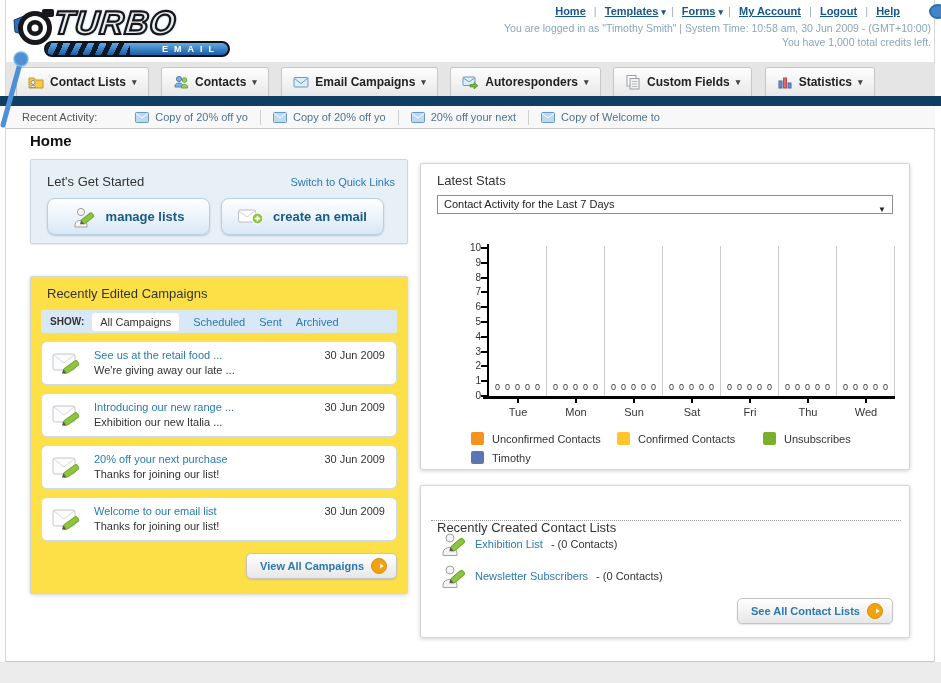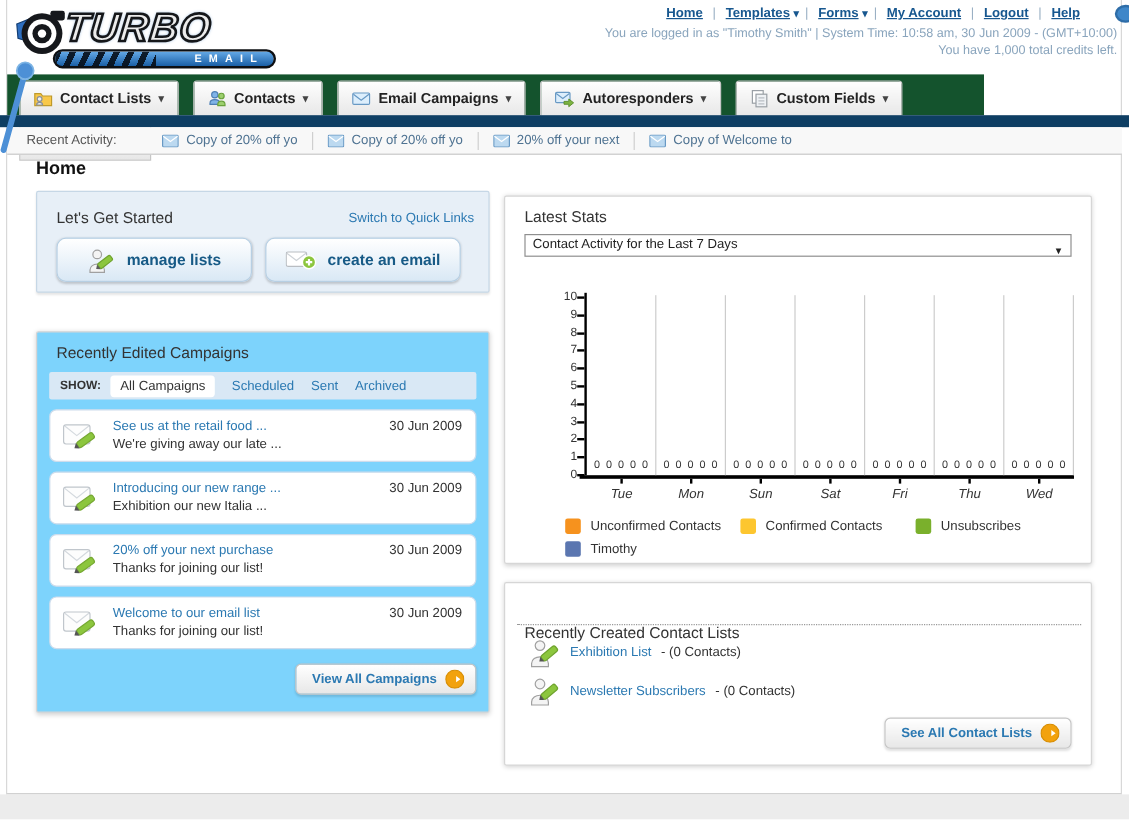--- a/index.html
+++ b/index.html
@@ -29,21 +29,21 @@
     background:#3f87c9; border:2px solid #2e6da8; }
 
   .top-nav { position:absolute; top:5px; right:38px; font-size:11px; font-weight:bold; white-space:nowrap; }
   .top-nav a { color:#17578f; text-decoration:underline; cursor:pointer; margin:0 3px; }
   .top-nav .sep { color:#9ab0c4; font-weight:normal; margin:0 2px; }
   .top-nav .caret { color:#17578f; font-size:9px; text-decoration:none; }
   .login-lines { position:absolute; top:21px; right:10px; text-align:right; font-size:10.5px;
     color:#8aa5bd; line-height:14px; white-space:nowrap; }
 
   
-  .tabbar { position:absolute; left:6px; top:62px; width:814px; height:34px; background:#14532d; padding-left:6px; }
+  .tabbar { position:absolute; left:6px; top:62px; width:929px; height:34px; background:#e5e5e5; padding-left:6px; }
   .tab { display:inline-flex; align-items:center; gap:6px; margin:5px 4px 0 4px; padding:6px 11px 7px 11px;
     background:linear-gradient(#fefefe,#e7e7e7); border:1px solid #c6c6c6; border-radius:3px 3px 0 0;
     font-size:12px; font-weight:bold; color:#222; cursor:pointer; }
   .tab .caret { font-size:9px; color:#444; }
   .navy-bar { position:absolute; left:0; top:96px; width:941px; height:10px; background:#0e3e63; }
 
   
   .recent { position:absolute; left:6px; top:106px; width:929px; height:23px; background:#f8f8f8;
     border-bottom:1px solid #c9c9c9; display:flex; align-items:center; font-size:11px; }
   .recent-label { color:#555; margin:0 26px 0 16px; }
@@ -59,21 +59,21 @@
     border:1px solid #c6d7e6; border-radius:2px; box-shadow:0 1px 2px rgba(0,0,0,0.1); }
   .gs-title { position:absolute; left:16px; top:14px; font-size:13px; color:#333; }
   .gs-link { position:absolute; right:12px; top:16px; font-size:11px; color:#2b79b2; cursor:pointer; }
   .gs-btn { position:absolute; top:38px; width:163px; height:37px; border-radius:8px; border:1px solid #b7cfe3;
     background:linear-gradient(#ffffff,#d9e8f5); box-shadow:0 1px 2px rgba(0,0,0,0.18);
     display:flex; align-items:center; justify-content:center; gap:9px; font-weight:bold; font-size:13px;
     color:#175a86; cursor:pointer; }
   .gs-btn.b1 { left:16px; } .gs-btn.b2 { left:190px; }
 
   
-  .camp-box { position:absolute; left:30px; top:276px; width:378px; height:318px; background:#7dd3fc;
+  .camp-box { position:absolute; left:30px; top:276px; width:378px; height:318px; background:#fde047;
     border:1px solid #d6d6d6; border-radius:2px; box-shadow:0 1px 4px rgba(0,0,0,0.18); }
   .camp-title { position:absolute; left:16px; top:9px; font-size:13px; color:#333; }
   .show-bar { position:absolute; left:10px; top:33px; width:356px; height:23px; background:#d9e8f5;
     border-radius:2px; display:flex; align-items:center; gap:14px; padding-left:9px; font-size:11px; }
   .show-label { font-size:10px; font-weight:bold; color:#333; }
   .filter { color:#2b79b2; cursor:pointer; }
   .filter.active { background:#fff; color:#333; border-radius:3px; padding:3px 8px; margin-left:-6px; }
   .camp-item { position:absolute; left:10px; width:356px; height:44px; background:#fff;
     border:1px solid #cddcec; border-radius:6px; cursor:pointer; }
   .camp-item .ci-icon { position:absolute; left:10px; top:8px; }
@@ -96,21 +96,21 @@
   .dropdown .dd-caret { position:absolute; right:6px; top:5px; font-size:8px; color:#222; }
 
   .chart { position:absolute; left:16px; top:72px; width:458px; height:188px; }
   .y-axis { position:absolute; left:50px; top:8px; width:2px; height:152px; background:#000; }
   .x-axis { position:absolute; left:46px; top:160px; width:412px; height:3px; background:#000; }
   .ylab { position:absolute; left:0; width:44px; text-align:right; font-size:10px; color:#333; }
   .ytick { position:absolute; left:44px; width:6px; height:2px; background:#000; }
   .gridline { position:absolute; top:10px; height:150px; width:1px; background:#ccc; }
   .zeroval { position:absolute; top:146px; width:9px; text-align:center; font-size:9px; color:#333; }
   .xtick { position:absolute; top:163px; width:2px; height:4px; background:#000; }
-  .xlab { position:absolute; top:170px; width:58px; text-align:center; font-size:11px; color:#333;font-style:italic; }
+  .xlab { position:absolute; top:170px; width:58px; text-align:center; font-size:11px; color:#333; }
 
   .legend { position:absolute; left:50px; top:265px; width:444px; display:flex; flex-wrap:wrap;text-align:center; }
   .legend-item { width:146px; display:flex; align-items:center; gap:8px; height:19px; }
   .legend-swatch { width:13px; height:13px; border-radius:2px; display:inline-block; }
   .legend-label { font-size:11px; color:#333; white-space:nowrap; }
 
   
   .lists-box { position:absolute; left:420px; top:485px; width:490px; height:153px; background:#fff;
     border:1px solid #d6d6d6; border-radius:2px; box-shadow:0 1px 4px rgba(0,0,0,0.18); }
   .lists-title { position:absolute; left:16px; top:10px; font-size:13px; color:#333;margin-top:24px; }

